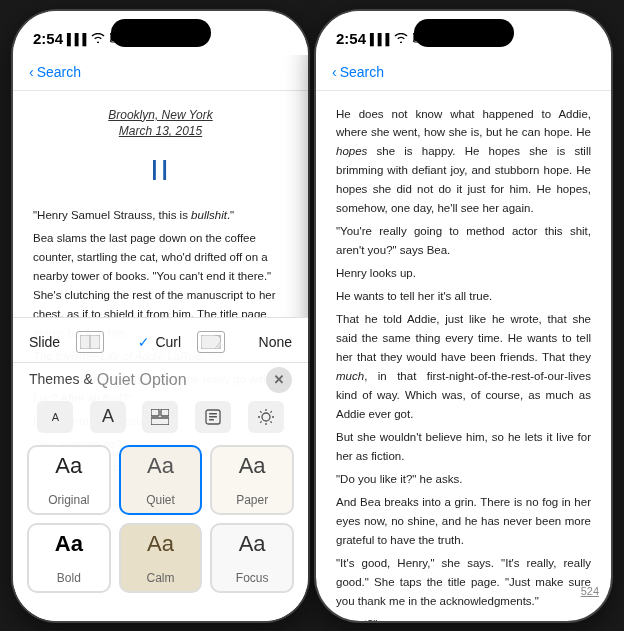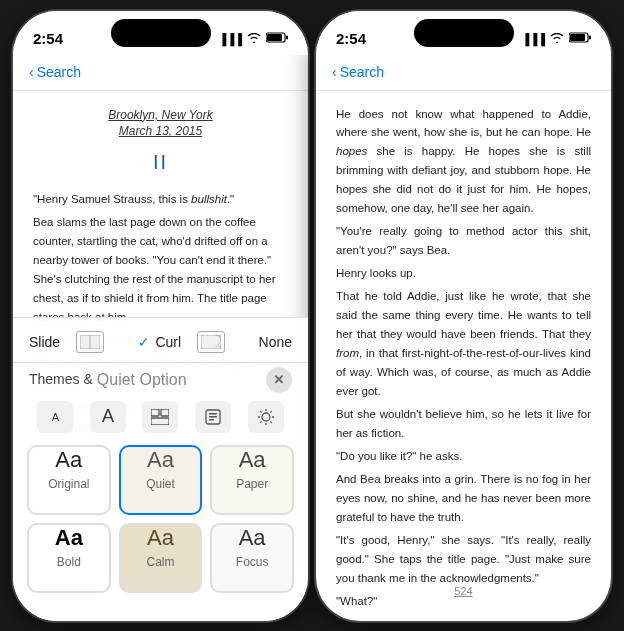--- a/index.html
+++ b/index.html
@@ -31,21 +31,21 @@
       position: relative;
       box-shadow: 0 0 0 2px #444, 0 8px 30px rgba(0,0,0,0.6);
     }
 
     
     .status-bar {
       height: 44px;
       background: #fff;
       display: flex;
       align-items: center;
-      justify-content: space-between;
+      justify-content: flex-start;
       padding: 12px 20px 0 20px;
       position: relative;
       z-index: 10;
     }
 
     .status-time {
       font-size: 15px;
       font-weight: 600;
       color: #000;
     }
@@ -106,21 +106,21 @@
 
     .book-location {
       font-style: italic;
       font-size: 12px;
       color: #333;
       line-height: 1.4;
       text-decoration: underline;
     }
 
     .chapter-num {
-      font-size: 20px;
+      font-size: 30px;
       color: #1a5aab;
       font-weight: 300;
       margin: 6px 0;
       letter-spacing: 2px;
     }
 
     .book-text {
       font-size: 11.5px;
       line-height: 1.65;
       color: #222;
@@ -244,22 +244,22 @@
       justify-content: center;
       height: 70px;
     }
 
     .theme-card-inner {
       width: 100%;
       height: 100%;
       display: flex;
       flex-direction: column;
       align-items: center;
-      justify-content: flex-start;
-      gap: 4px;
+      justify-content: center;
+      gap: 14px;
     }
 
     .theme-aa {
       font-size: 22px;
       font-weight: 400;
     }
 
     .theme-name {
       font-size: 12px;
       color: #666;
@@ -283,27 +283,27 @@
       color: #222;
       overflow: hidden;
     }
 
     .right-book-content p {
       margin-bottom: 4px;
       text-align: justify;
     }
 
     .page-num {
-      text-align: center;
+      text-align: right;
       font-size: 11px;
       color: #888;
       position: absolute;
       bottom: 20px;
       left: 0;
-      right: 0;
+      right: 12px;
       text-decoration: underline;
     }
 
     .phone-left .phone-body {
       display: flex;
       flex-direction: column;
       height: calc(610px - 44px);
     }
 
     .phone-right .phone-body {
@@ -531,21 +531,22 @@
         <div class="nav-back">
           <span>‹</span>
           <span>Search</span>
         </div>
       </div>
 
       <div class="right-book-content" style="position:relative; height:100%;">
         <p>He does not know what happened to Addie, where she went, how she is, but he can hope. He <em>hopes</em> she is happy. He hopes she is still brimming with defiant joy, and stubborn hope. He hopes she did not do it just for him. He hopes, somehow, one day, he'll see her again.</p>
         <p>"You're really going to method actor this shit, aren't you?" says Bea.</p>
         <p>Henry looks up.</p>
-        <p>That he told Addie, just like he wrote, that she said the same thing every time. He wants to tell her that they would have been friends. That they <em>from</em>, in that first-night-of-the-rest-of-our-lives kind of way. Which was, of course, as much as Addie ever got.</p>
+        <p>He wants to tell her it's all true.</p>
+        <p>That he told Addie, just like he wrote, that she said the same thing every time. He wants to tell her that they would have been friends. That they <em>much</em>, in that first-night-of-the-rest-of-our-lives kind of way. Which was, of course, as much as Addie ever got.</p>
         <p>But she wouldn't believe him, so he lets it live for her as fiction.</p>
         <p>"Do you like it?" he asks.</p>
         <p>And Bea breaks into a grin. There is no fog in her eyes now, no shine, and he has never been more grateful to have the truth.</p>
         <p>"It's good, Henry," she says. "It's really, really good." She taps the title page. "Just make sure you thank me in the acknowledgments."</p>
         <p>"What?"</p>
 
         <div class="page-num">524</div>
       </div>
     </div>
   </div>

